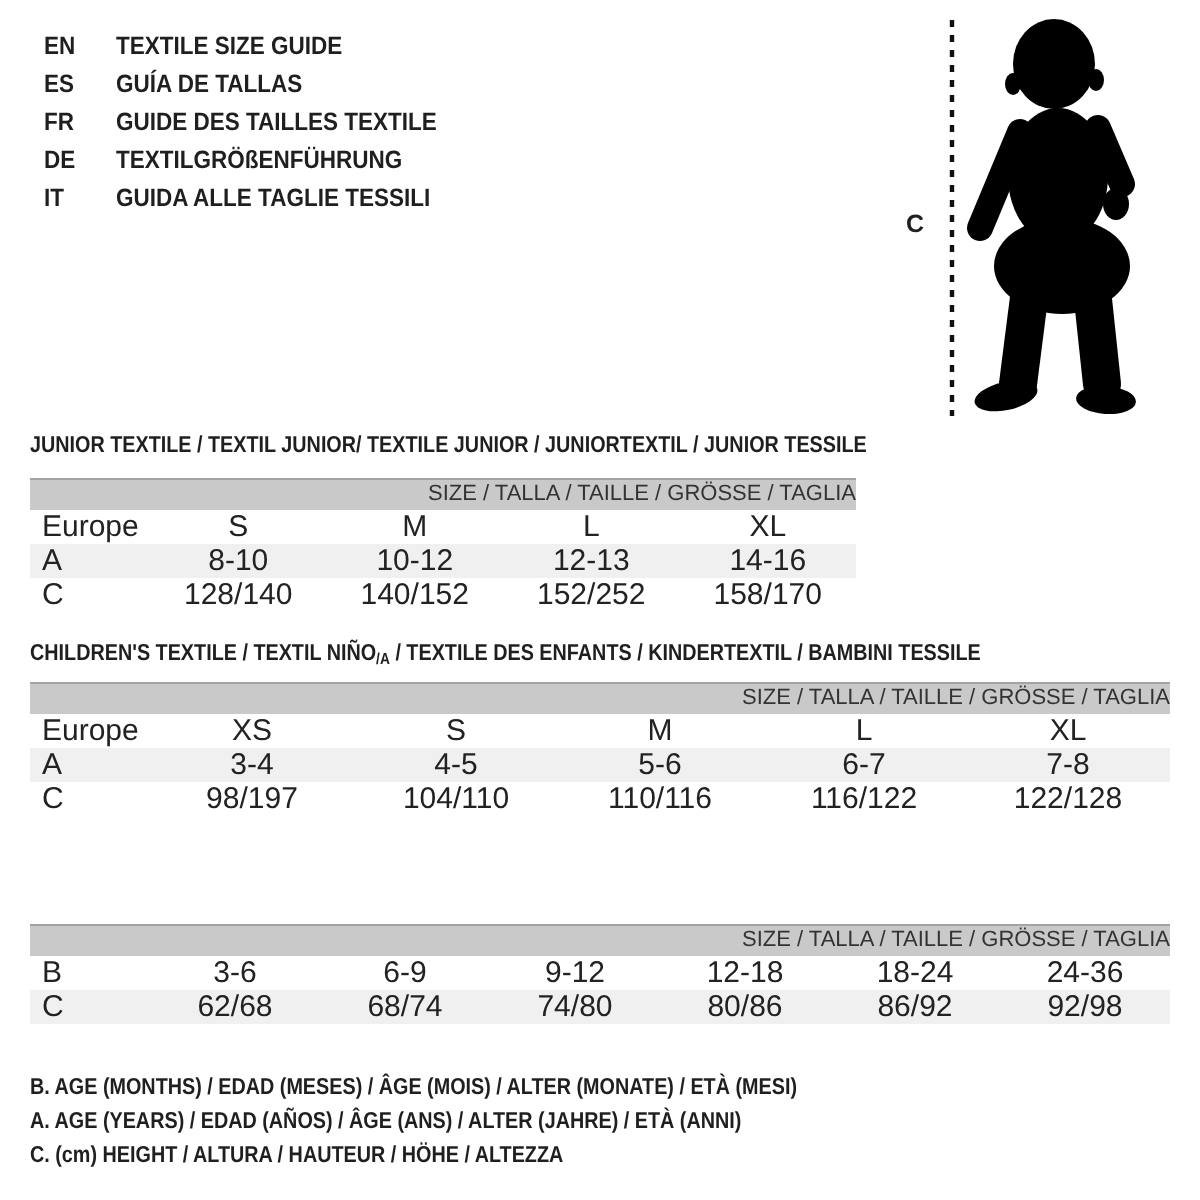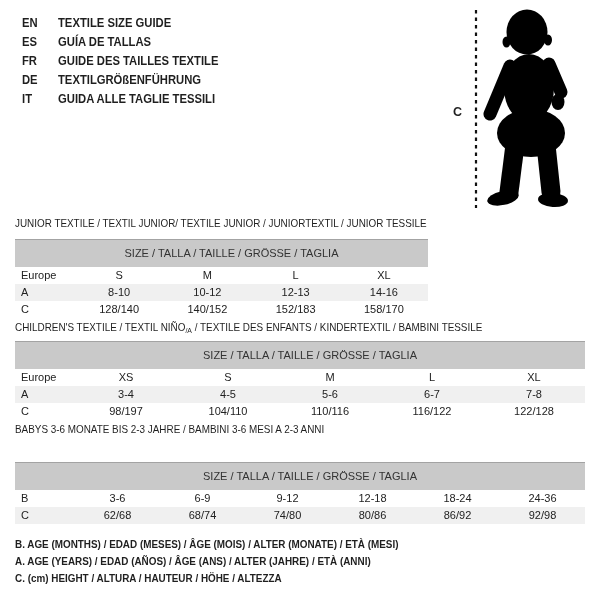--- a/index.html
+++ b/index.html
@@ -16,32 +16,32 @@
   .lang-block { position:absolute; left:22px; top:13px; transform:scaleX(0.9); transform-origin:0 0; }
   .lang-row { display:flex; height:19px; align-items:center; font-weight:bold; font-size:12.5px; white-space:nowrap; }
   .lang-code { width:40px; flex:0 0 40px; }
 
   
   .figure { position:absolute; left:440px; top:0; width:160px; height:215px; }
   .figure-svg { position:absolute; left:30px; top:0; }
   .figure-label { position:absolute; left:13px; top:105px; font-weight:bold; font-size:12.5px; }
 
   
-  .tbl-title { position:absolute; left:15px; font-weight:normal; font-size:11.5px; }
+  .tbl-title { position:absolute; left:15px; font-weight:bold; font-size:11.5px; }
   #t3-title .title-line { height:15px; }
 
   
   .size-table { position:absolute; border-collapse:collapse; table-layout:fixed; }
-  .size-table td { padding:0; height:17px; text-align:center; font-size:11px; color:#222222; }
+  .size-table td { padding:0; height:17px; text-align:center; font-size:15px; color:#222222; }
   .size-table td.lab { text-align:left; padding-left:6px; }
   .size-table tr.head td {
     background:#c9c9c9;
     border-top:1px solid #a3a3a3;
-    text-align:center; padding-left:20px;
-    height:27px; color:#333333; font-size:11px;
+    text-align:right; padding-left:20px;
+    height:15px; color:#333333; font-size:11px;
   }
   .size-table tr.alt td { background:#f0f0f0; }
 
   #t1 { left:15px; top:239px; width:413px; }
   #t2 { left:15px; top:341px; width:570px; }
   #t3 { left:15px; top:462px; width:570px; }
   #t1-title { top:217px; }
   #t2-title { top:321px; }
   #t3-title { top:423px; }
 
@@ -124,21 +124,21 @@
     <td class="lab">A</td>
     <td>8-10</td>
     <td>10-12</td>
     <td>12-13</td>
     <td>14-16</td>
   </tr>
   <tr>
     <td class="lab">C</td>
     <td>128/140</td>
     <td>140/152</td>
-    <td>152/183</td>
+    <td>152/252</td>
     <td>158/170</td>
   </tr>
 </tbody>
   </table>
 
 <div class="tbl-title" id="t2-title">
   <span class="condensed"><span>CHILDREN'S TEXTILE / TEXTIL NIÑO</span><span class="subscript">/A</span><span> / TEXTILE DES ENFANTS / KINDERTEXTIL / BAMBINI TESSILE</span></span>
 </div>
 <table class="size-table" id="t2">
   <colgroup>
@@ -174,21 +174,20 @@
     <td>98/197</td>
     <td>104/110</td>
     <td>110/116</td>
     <td>116/122</td>
     <td>122/128</td>
   </tr>
 </tbody>
   </table>
 
 <div class="tbl-title" id="t3-title">
-  <div class="title-line"><span class="condensed">BABYS 3-6 MONATE BIS 2-3 JAHRE / BAMBINI 3-6 MESI A 2-3 ANNI</span></div>
 </div>
 <table class="size-table" id="t3">
   <colgroup>
       <col style="width:60px">
       <col>
       <col>
       <col>
       <col>
       <col>
       <col>

